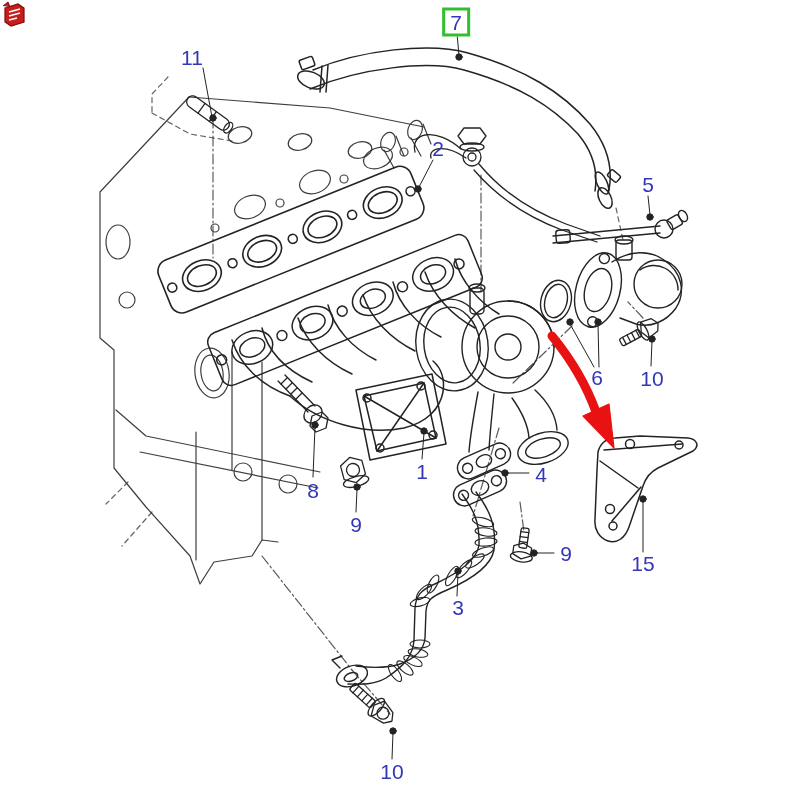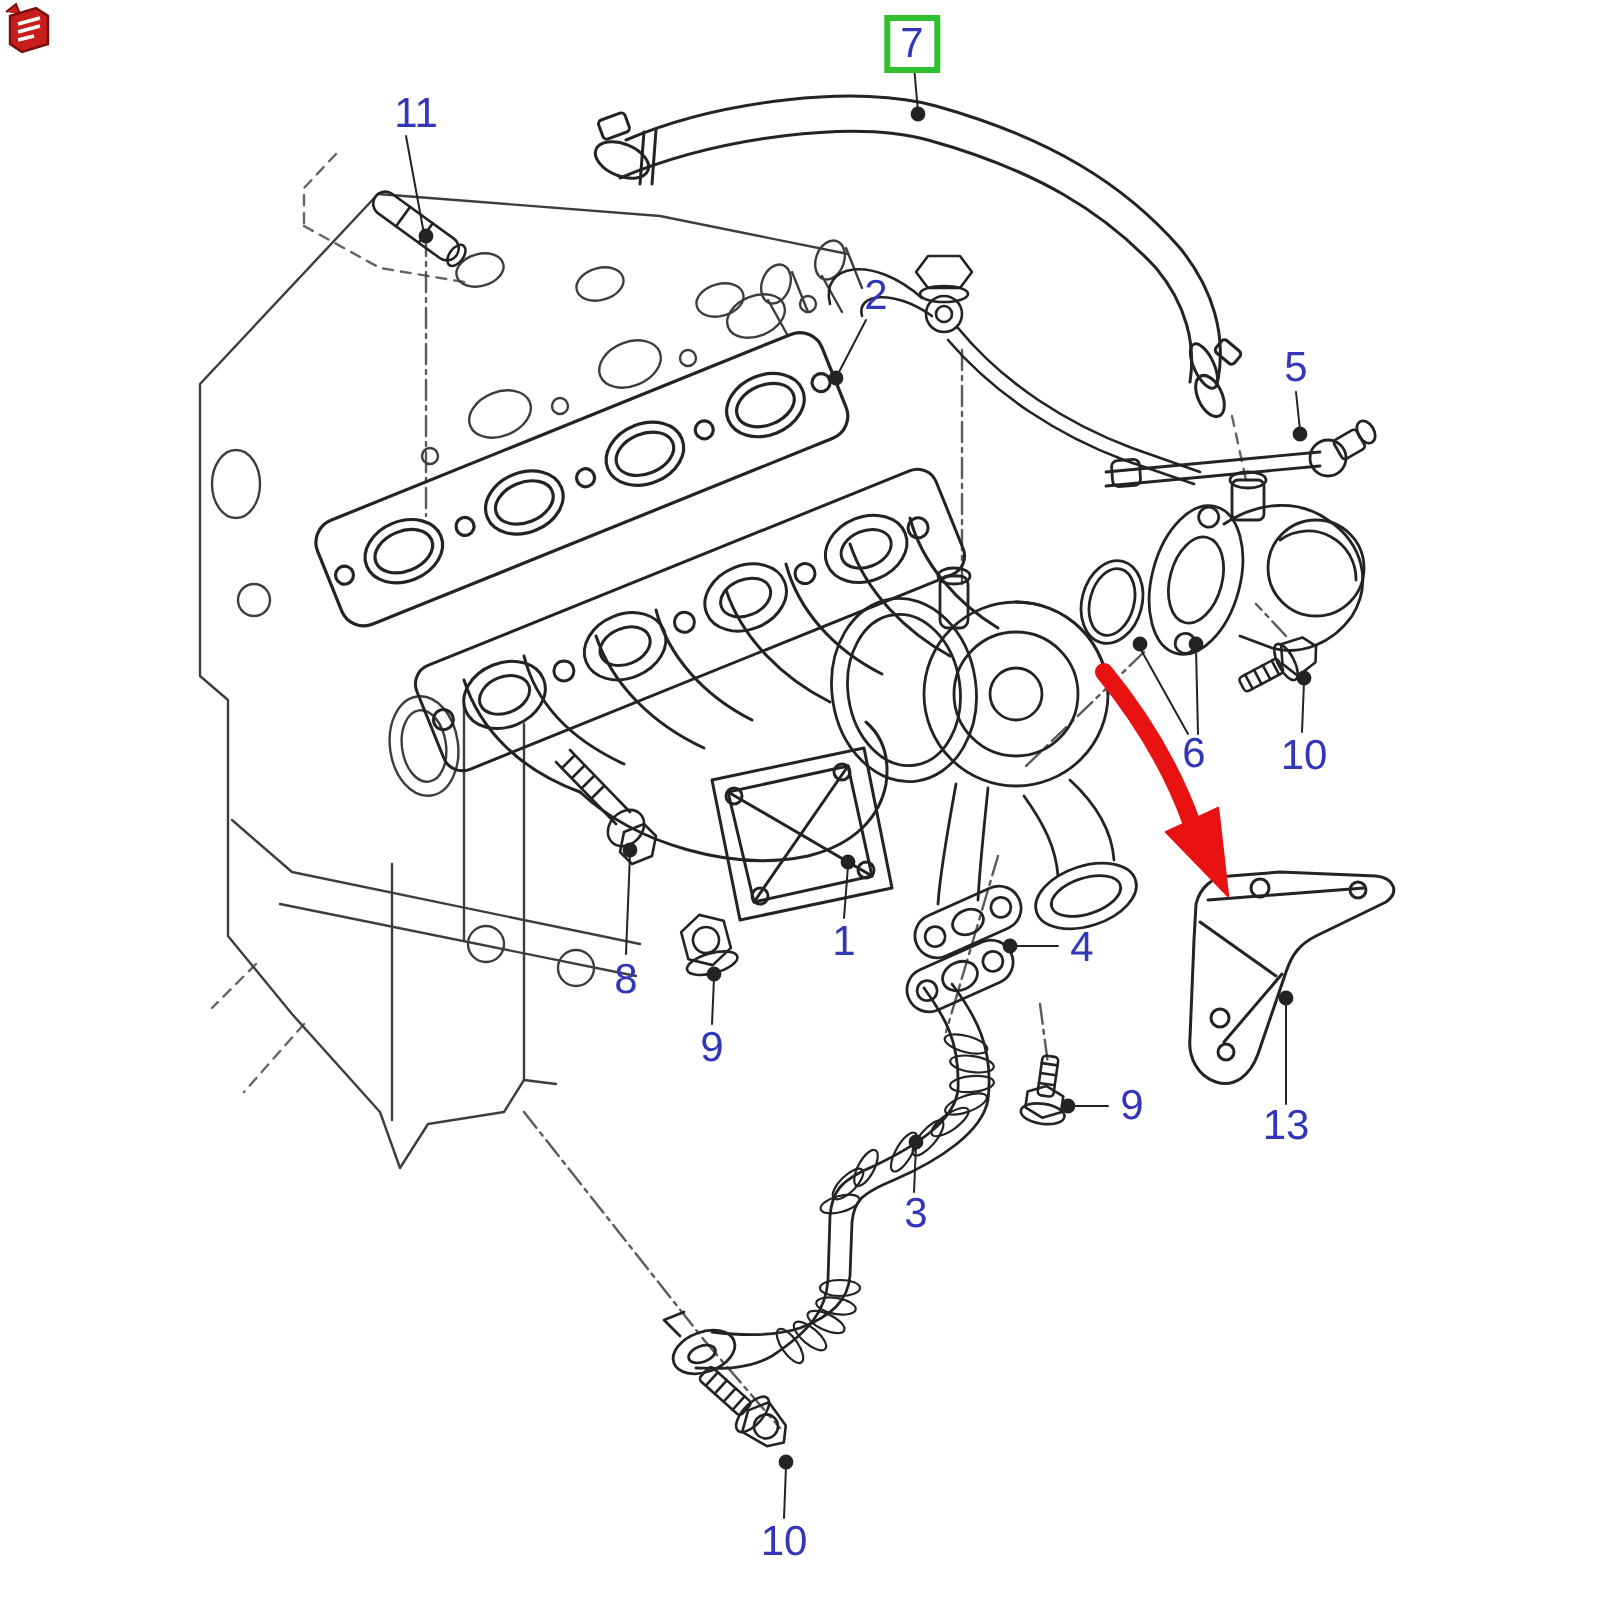--- a/index.html
+++ b/index.html
@@ -331,28 +331,28 @@
     <polygon points="609,404 583,416 614,448" fill="#e81212" stroke="#e81212"></polygon>
   </g>
 </svg>
 
 <svg class="note-icon" width="28" height="28" viewBox="0 0 28 28">
   <path d="M3,6 L8,2 L10,7" fill="#c61d1d" stroke="#7a0c0c" stroke-width="1"></path>
   <path d="M5,8 L18,4 L24,8 L24,22 L11,26 L5,22 Z" fill="#c61d1d" stroke="#7a0c0c" stroke-width="1.2"></path>
   <path d="M9,12 L20,9 M9,16 L20,13 M9,20 L17,18" stroke="#ffffff" stroke-width="1.8" fill="none"></path>
 </svg>
 
-<div class="callout" style="left:208px;top:57px">11</div>
+<div class="callout" style="left:192px;top:57px">11</div>
 <div class="callout highlighted" style="left:456px;top:22px">7</div>
 <div class="callout" style="left:438px;top:148px">2</div>
 <div class="callout" style="left:648px;top:184px">5</div>
 <div class="callout" style="left:597px;top:377px">6</div>
 <div class="callout" style="left:652px;top:378px">10</div>
 <div class="callout" style="left:422px;top:471px">1</div>
 <div class="callout" style="left:313px;top:490px">8</div>
 <div class="callout" style="left:356px;top:524px">9</div>
 <div class="callout" style="left:541px;top:474px">4</div>
 <div class="callout" style="left:566px;top:553px">9</div>
 <div class="callout" style="left:458px;top:607px">3</div>
-<div class="callout" style="left:643px;top:563px">13</div>
+<div class="callout" style="left:643px;top:563px">15</div>
 <div class="callout" style="left:392px;top:771px">10</div>
 
 </div>
 
 </body></html>

